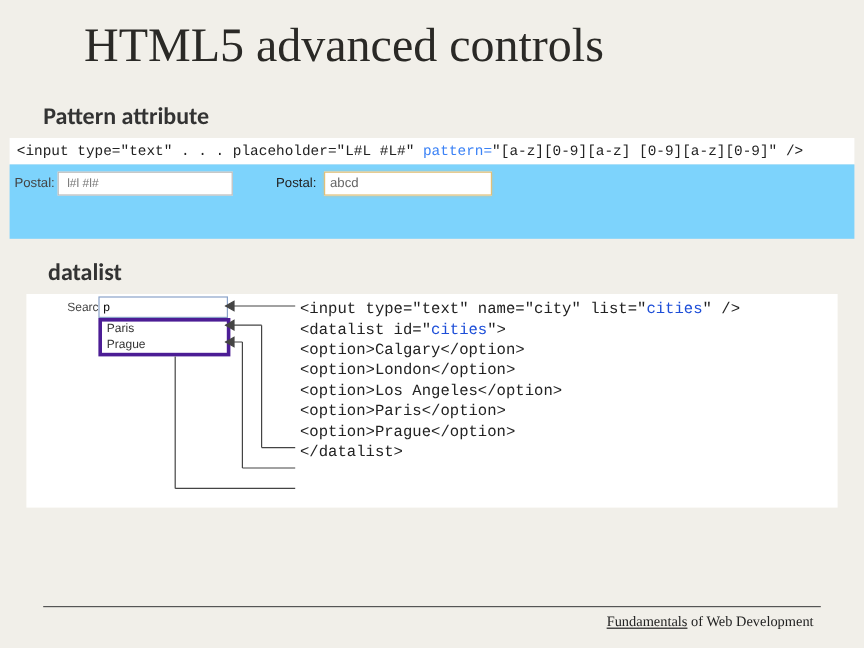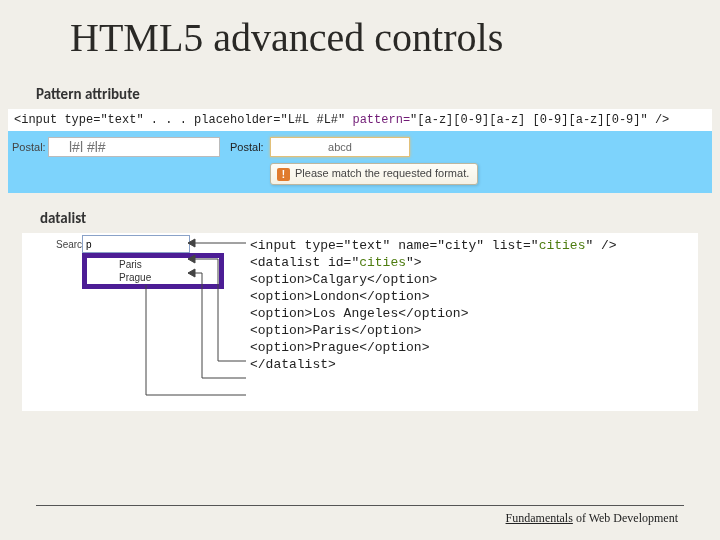--- a/index.html
+++ b/index.html
@@ -15,60 +15,59 @@
   }
   .slide-title {
     font-size: 40px;
     font-weight: normal;
     color: #2a2926;
     margin: 14px 0 0 70px;
   }
   .section-heading {
     font-family: Calibri, Arial, sans-serif;
     font-weight: bold;
-    font-size: 15px;
+    font-size: 20px;
     color: #333;
     margin: 24px 0 6px 36px;
   }
   .section-heading.second {
     margin-top: 16px;
     margin-left: 40px;
   }
   
   .pattern-code {
     background: #ffffff;
     margin: 4px 8px 0 8px;
     padding: 4px 6px;
     font-family: Consolas, 'Courier New', monospace;
     font-size: 12px;
     white-space: nowrap;
     color: #222;
   }
-  .pattern-code .hl { color: #701a75; }
+  .pattern-code .hl { color: #3b82f6; }
   .pattern-demo {
     background: #7dd3fc;
     margin: 0 8px 0 8px;
     height: 62px;
     position: relative;
     font-family: Tahoma, Arial, sans-serif;
     font-size: 11px;
   }
   .postal1-lbl { position:absolute; left:4px; top:10px; color:#444;}
   .postal1-input {
     position:absolute; left:40px; top:6px; width:130px; height:18px;
-    border:1px solid #bbb; font-size:14px; color:#bbb; padding:0 20px;
+    border:1px solid #bbb; font-size:10px; color:#bbb; padding:0 7px;
     font-family: Tahoma, Arial, sans-serif;
   }
   .postal2-lbl { position:absolute; left:222px; top:10px; }
   .postal2-input {
     position:absolute; left:262px; top:6px; width:130px; height:18px;
     border:1px solid #e2c079; background:#fff; color:#666; font-size:11px; padding:0 4px;
     font-family: Tahoma, Arial, sans-serif;
     box-shadow: 0 0 3px rgba(226,192,121,0.9);
-    text-align: center;
   }
   .tooltip {
     position:absolute; left:262px; top:32px;
     background: linear-gradient(#fefdf7,#f5f2e6);
     border:1px solid #bdb79f; border-radius:3px;
     padding:3px 8px 3px 6px; font-size:11px; color:#444;
     box-shadow: 1px 1px 3px rgba(0,0,0,0.15);
   }
   .tooltip-icon {
     display:inline-block; width:13px; height:13px; background:#e07b2e;
@@ -84,29 +83,29 @@
     position:absolute; left:2px; top:6px; font-family: Tahoma, Arial, sans-serif;
     font-size:10px; color:#444;margin-left:32px;
   }
   .search-input {
     position:absolute; left:60px; top:2px; width:100px; height:16px;
     border:1px solid #8aa2c8; font-size:10px; padding:0 3px;
     font-family: Tahoma, Arial, sans-serif;
   }
   .dropdown {
     position:absolute; left:60px; top:20px; width:104px;
-    border:5px solid #4c1d95; background:#fff; font-family: Tahoma, Arial, sans-serif;
-    font-size:10px; color:#333;padding-left:28px;
+    border:3px solid #4c1d95; background:#fff; font-family: Tahoma, Arial, sans-serif;
+    font-size:10px; color:#333;
   }
   .dropdown div { padding:1px 4px; }
   .connector {
     position:absolute; stroke:#444; fill:none; stroke-width:1;
   }
   .code-lines { position:absolute; left:228px; top:4px; color:#222; line-height:17px; }
-  .code-lines .red { color:#4d7c0f;text-align:right; }
+  .code-lines .red { color:#1d4ed8;text-align:right; }
   .footer-rule {
     position:absolute; left:36px; right:36px; bottom:34px;
     border-top:1px solid #555;
   }
   .footer-text {
     position:absolute; right:42px; bottom:14px;
     font-family: Georgia, serif; font-size:12px; color:#222;margin-top:44px;
   }
   .footer-text .ul { text-decoration: underline; }
 </style>
@@ -119,23 +118,20 @@
 
 <div class="pattern-code">
   <span>&lt;input type="text" . . . placeholder="L#L #L#" </span><span class="hl">pattern=</span><span>"[a-z][0-9][a-z] [0-9][a-z][0-9]"  /&gt;</span>
 </div>
 
 <div class="pattern-demo">
   <span class="postal1-lbl">Postal:</span>
   <input class="postal1-input" placeholder="l#l #l#" style="">
   <span class="postal2-lbl">Postal:</span>
   <input class="postal2-input" value="abcd" style="">
-  <div class="tooltip">
-    <span class="tooltip-icon">!</span><span>Please match the requested format.</span>
-  </div>
 </div>
 
 <div class="section-heading second">datalist</div>
 
 <div class="datalist-block">
   <span class="search-lbl">Search City:</span>
   <input class="search-input" value="p" style="">
   <div class="dropdown">
     <div>Paris</div>
     <div>Prague</div>

